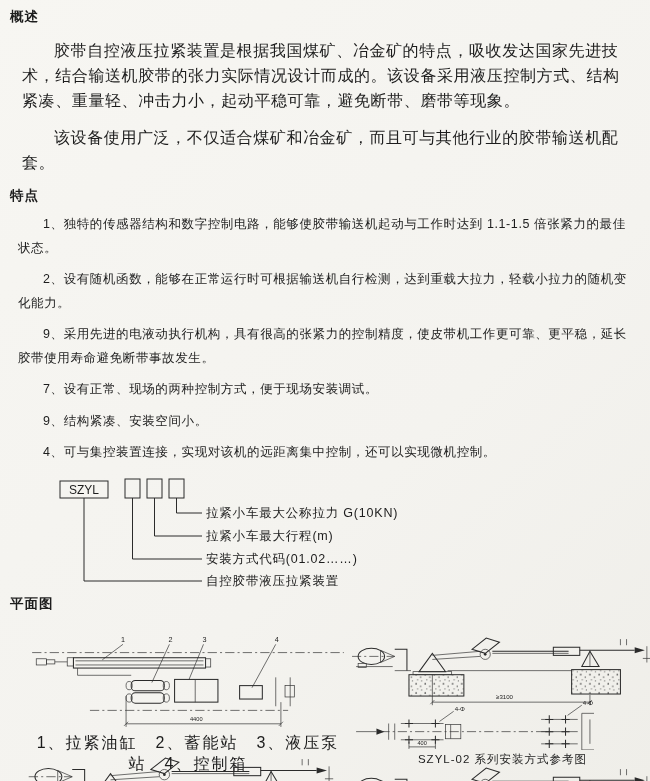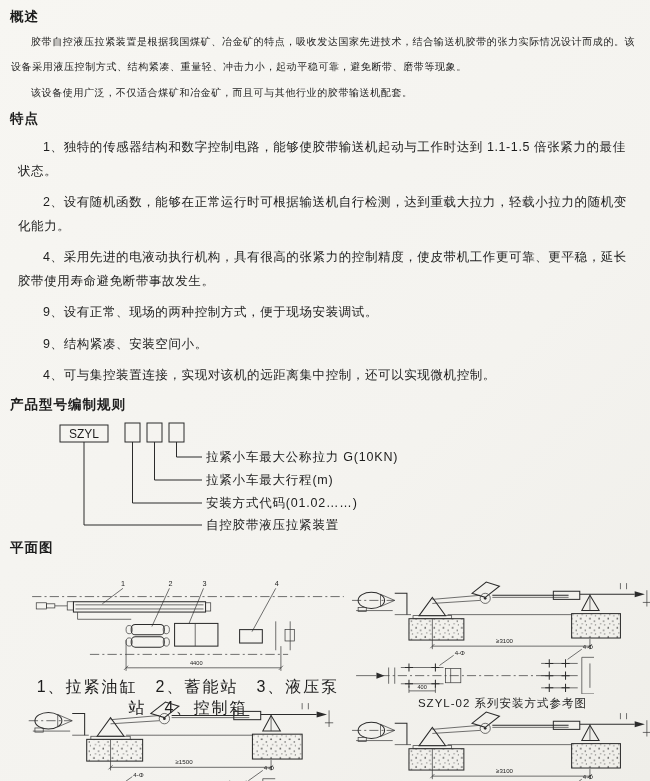--- a/index.html
+++ b/index.html
@@ -14,21 +14,21 @@
     position:relative;
     width:650px;height:781px;
     background:linear-gradient(135deg,#f7f6f2 0%,#f4f3ef 60%,#efeee9 100%);
     box-sizing:border-box;
     padding:6px 10px 0 10px;
   }
   h2.sec{
     font-size:13.5px;font-weight:bold;margin:2px 0 3px 0;letter-spacing:1px;
   }
   p.body{
-    font-size:10px;line-height:25px;margin:1px;text-indent:2em;letter-spacing:0.6px;
+    font-size:16px;line-height:25px;margin:12px;text-indent:2em;letter-spacing:0.6px;
   }
   p.feat{
     font-size:12.5px;line-height:23.5px;margin:8px;text-indent:2em;letter-spacing:0.6px;
   }
   .tree-wrap{margin:0 0 0 0;}
   svg{display:block;}
   .ln{stroke:#2b2b2b;stroke-width:1;fill:none;}
   .lnt{stroke:#3a3a3a;stroke-width:0.7;fill:none;}
   .cdash{stroke:#3a3a3a;stroke-width:0.7;fill:none;stroke-dasharray:9 3 2 3;}
   .svgtxt{font-family:"Liberation Sans","DejaVu Sans",sans-serif;fill:#1d1d1d;}
@@ -57,26 +57,25 @@
 
 <div class="page">
 
   <h2 class="sec">概述</h2>
   <p class="body">胶带自控液压拉紧装置是根据我国煤矿、冶金矿的特点，吸收发达国家先进技术，结合输送机胶带的张力实际情况设计而成的。该设备采用液压控制方式、结构紧凑、重量轻、冲击力小，起动平稳可靠，避免断带、磨带等现象。</p>
   <p class="body">该设备使用广泛，不仅适合煤矿和冶金矿，而且可与其他行业的胶带输送机配套。</p>
 
   <h2 class="sec" style="margin-top:5px">特点</h2>
   <p class="feat">1、独特的传感器结构和数字控制电路，能够使胶带输送机起动与工作时达到 1.1-1.5 倍张紧力的最佳状态。</p>
   <p class="feat">2、设有随机函数，能够在正常运行时可根据输送机自行检测，达到重载大拉力，轻载小拉力的随机变化能力。</p>
-  <p class="feat">4、采用先进的电液动执行机构，具有很高的张紧力的控制精度，使皮带机工作更可靠、更平稳，延长胶带使用寿命避免断带事故发生。</p>
-  <p class="feat">9、设有正常、现场的两种控制方式，便于现场安装调试。</p>
+  <p class="feat">9、采用先进的电液动执行机构，具有很高的张紧力的控制精度，使皮带机工作更可靠、更平稳，延长胶带使用寿命避免断带事故发生。</p>
+  <p class="feat">7、设有正常、现场的两种控制方式，便于现场安装调试。</p>
   <p class="feat">9、结构紧凑、安装空间小。</p>
   <p class="feat">4、可与集控装置连接，实现对该机的远距离集中控制，还可以实现微机控制。</p>
 
-  <h2 class="sec" style="margin-top:6px">产品型号编制规则</h2>
 
   <div class="tree-wrap">
     <svg width="630" height="118" viewBox="0 0 630 118">
       <g>
         <rect x="50" y="8" width="48" height="17" class="ln"></rect>
         <text x="74" y="21" text-anchor="middle" font-size="12" class="svgtxt">SZYL</text>
       </g>
       <g>
         <rect x="115" y="6" width="15" height="19" class="ln"></rect>
         <rect x="137" y="6" width="15" height="19" class="ln"></rect>

